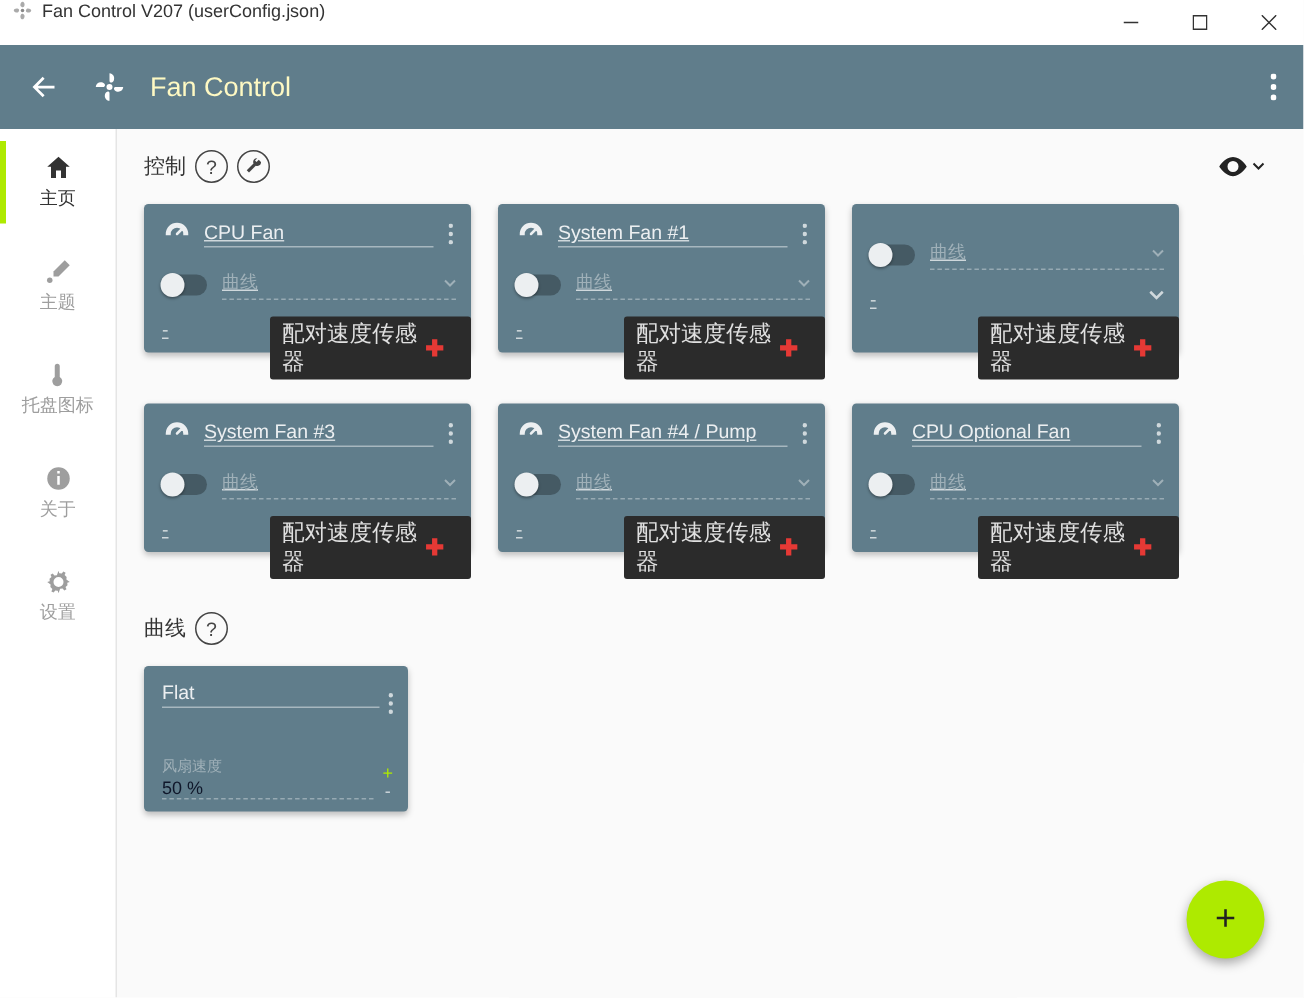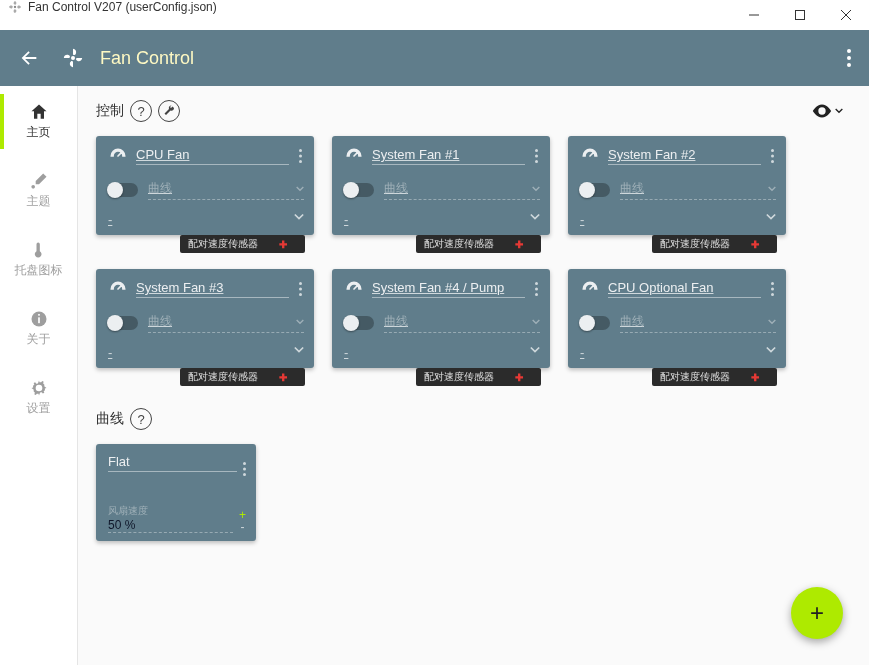--- a/index.html
+++ b/index.html
@@ -152,30 +152,30 @@
   .fan-card .row3 {
     display:flex; justify-content:space-between;
     margin-top:12px;
     font-size:13px; color:#cfd8dc;
   }
   .sensor-chip {
     position:absolute;
     left:84px; bottom:-18px;
     background:#2b2b2b;
     color:#e0e0e0;
-    font-size:10px;
+    font-size:15px;
     padding:2px 18px 2px 8px;
     border-radius:2px;
-    display:flex; align-items:center; gap:21px;
+    display:flex; align-items:center; gap:4px;
   }
   .sensor-chip .plus { color:#e53935; font-weight:bold; }
   .row-wrap { display:flex; flex-wrap:wrap; gap: 34px 18px; }
   .curve-section { margin-top: 40px; }
   .curve-card {
-    width: 160px;
+    width: 176px;
     background:#607d8b;
     border-radius:3px;
     box-shadow:0 2px 4px rgba(0,0,0,0.25);
     padding:10px 10px 8px 12px;
     color:#cfd8dc;
   }
   .curve-card .cname {
     font-size:13px; color:#eceff1;
     border-bottom:1px solid rgba(255,255,255,0.45);
     margin-bottom:12px; padding-bottom:2px;
@@ -399,35 +399,20 @@
               </svg>
             </span>
           </div>
         <div class="sensor-chip">
             <span>配对速度传感器</span>
             <span class="plus">✚</span>
           </div>
       </div>
 
       <div class="fan-card">
-        <div class="row1">
-          <span class="gauge">
-              <svg width="20" height="20" viewBox="0 0 24 24">
-                <path d="M12 4a8 8 0 00-8 8h2a6 6 0 1112 0h2a8 8 0 00-8-8zm0 8l4-4" stroke="#eceff1" stroke-width="2" fill="none" stroke-linecap="round"></path>
-              </svg>
-            </span>
-          <span class="name">System Fan #2</span>
-          <span class="dots3">
-              <svg width="3" height="14" viewBox="0 0 3 14">
-                <circle cx="1.5" cy="1.5" r="1.5" fill="#cfd8dc"></circle>
-                <circle cx="1.5" cy="7" r="1.5" fill="#cfd8dc"></circle>
-                <circle cx="1.5" cy="12.5" r="1.5" fill="#cfd8dc"></circle>
-              </svg>
-            </span>
-        </div>
         <div class="row2">
             <div class="toggle">
               <div class="knob"></div>
             </div>
           <div class="curve-sel">
               <span>曲线</span>
               <svg width="8" height="8" viewBox="0 0 12 12">
                 <path d="M1 3l5 5 5-5" stroke="#9fb0b8" stroke-width="2" fill="none"></path>
               </svg>
             </div>

